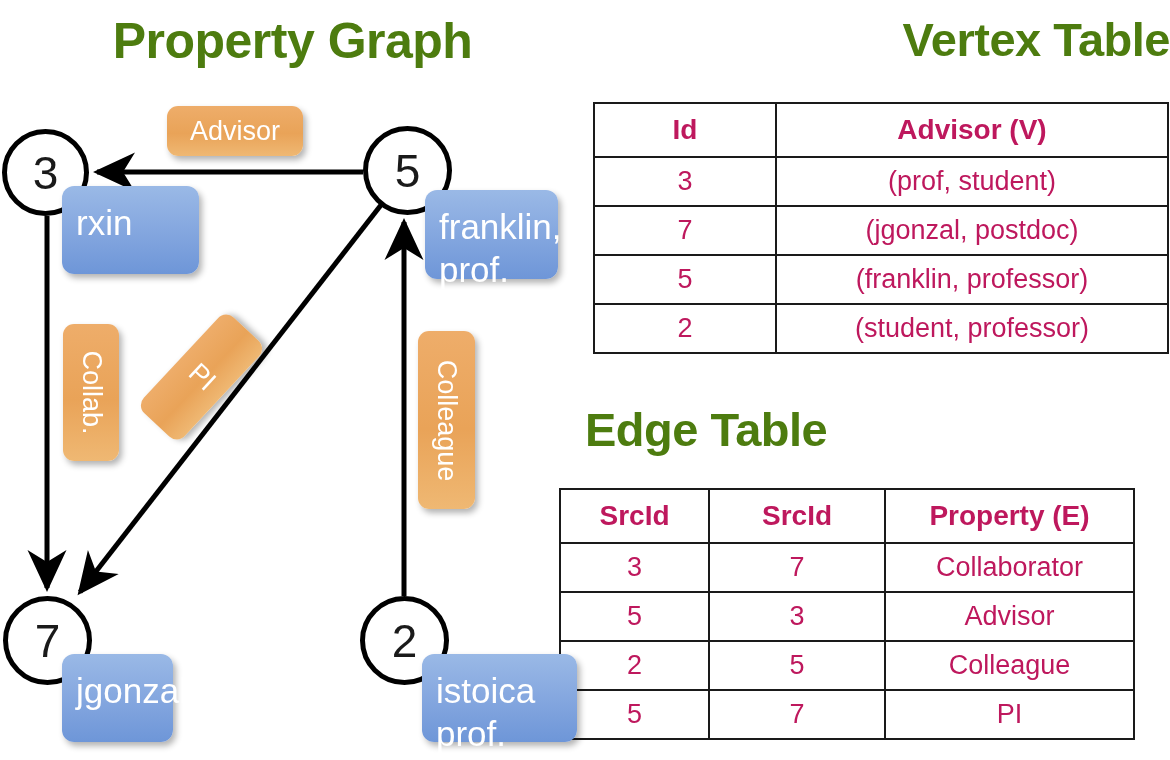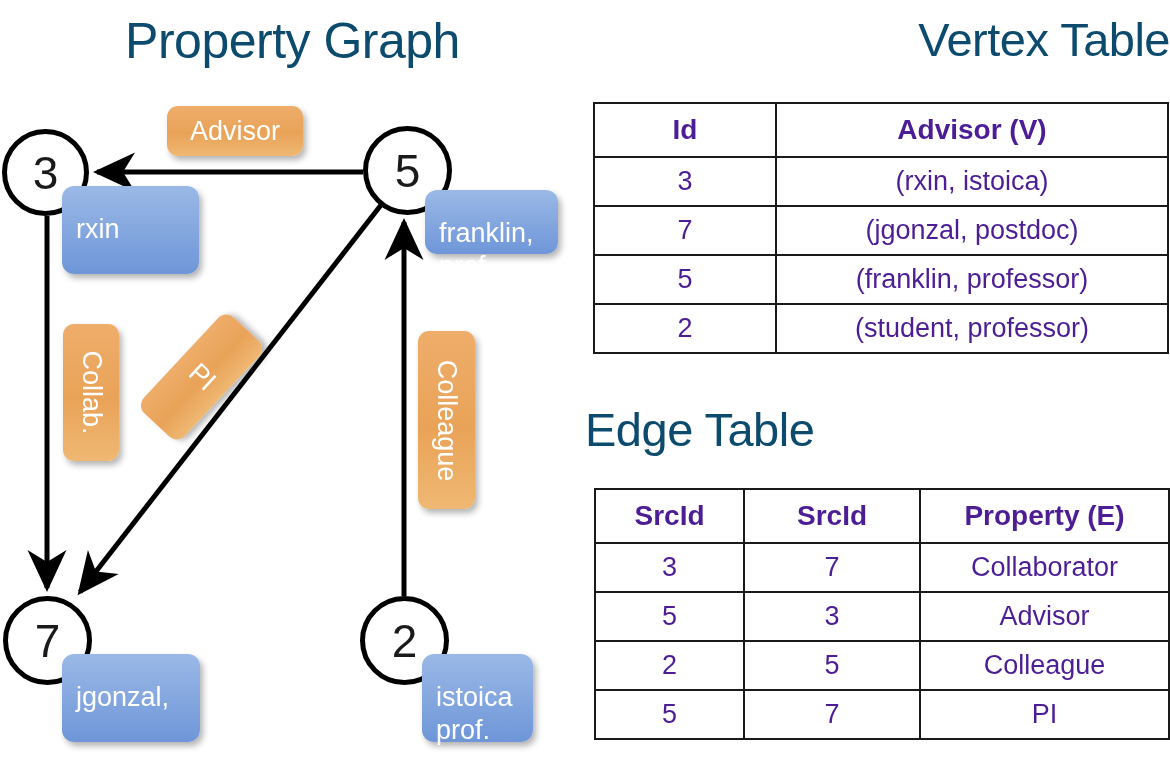--- a/index.html
+++ b/index.html
@@ -12,22 +12,22 @@
     height: 760px;
     position: relative;
     overflow: hidden;
     font-family: "Liberation Sans", sans-serif;
     color: #000;
   }
 
   
   .title {
     position: absolute;
-    font-weight: 400;
-    color: #0c4a6e;
+    font-weight: 700;
+    color: #4d7c0f;
     white-space: nowrap;
     letter-spacing: -0.5px;
   }
   #title-property-graph {
     left: 0; top: 12px; width: 585px;
     text-align: center;
     font-size: 50px;
   }
   #title-vertex-table {
     left: 585px; top: 12px; width: 585px;
@@ -64,23 +64,23 @@
     color: #1a1a1a;
     z-index: 3;
   }
 
   .vbox {
     position: absolute;
     border-radius: 12px;
     background: linear-gradient(to bottom, #9ab9e6 0%, #87a9e0 45%, #6e96d8 100%);
     box-shadow: 3px 4px 6px rgba(0,0,0,0.30);
     color: #ffffff;
-    font-size: 27px;
+    font-size: 35px;
     line-height: 1.22;
-    padding: 27px 14px;
+    padding: 16px 14px;
     box-sizing: border-box;
     z-index: 4;
   }
 
   .ebox {
     position: absolute;
     border-radius: 11px;
     background: linear-gradient(to bottom, #eead6a 0%, #e9a358 55%, #efb873 100%);
     box-shadow: 3px 4px 6px rgba(0,0,0,0.30);
     color: #ffffff;
@@ -99,38 +99,38 @@
   table.grid {
     position: absolute;
     border-collapse: collapse;
     table-layout: fixed;
   }
   table.grid td, table.grid th {
     border: 2px solid #1a1a1a;
     text-align: center;
     font-weight: 400;
     font-size: 27px;
-    color: #4c1d95;
+    color: #be185d;
     padding: 0;
     height: 47px;
     background: #ffffff;
   }
   table.grid th {
     font-weight: bold;
     font-size: 28px;
     height: 52px;
   }
   td.blue, th.blue { background: #d3ddef; }
   td.orange, th.orange { background: #f7dec4; border-radius: 8px; }
 
   #vertex-table { left: 593px; top: 102px; width: 574px; }
   #vertex-table col.c-id  { width: 182px; }
   #vertex-table col.c-pr  { width: 392px; }
 
-  #edge-table { left: 594px; top: 488px; width: 574px; padding-left: 44px; }
+  #edge-table { left: 559px; top: 488px; width: 574px; padding-left: 44px; }
   #edge-table col.c-src { width: 149px; }
   #edge-table col.c-dst { width: 176px; }
   #edge-table col.c-pr  { width: 249px; }
 </style>
 </head>
 <body>
 
 <div class="title" id="title-property-graph">Property Graph</div>
 
 <div class="title" id="title-vertex-table">Vertex Table</div>
@@ -165,30 +165,30 @@
     <span>7</span>
   </div>
   <div class="node" style="left:360px; top:596px; width:89px; height:89px;">
     <span>2</span>
   </div>
 
   <div class="vbox" style="left:62px; top:186px; width:137px; height:88px;">
     <div>rxin</div>
   </div>
 
-  <div class="vbox" style="left:425px; top:190px; width:133px; height:64px;">
+  <div class="vbox" style="left:425px; top:190px; width:133px; height:89px;">
     <div>franklin,</div>
     <div>prof.</div>
   </div>
 
-  <div class="vbox" style="left:62px; top:654px; width:138px; height:88px;">
+  <div class="vbox" style="left:62px; top:654px; width:111px; height:88px;">
     <div>jgonzal,</div>
   </div>
 
-  <div class="vbox" style="left:422px; top:654px; width:111px; height:88px;">
+  <div class="vbox" style="left:422px; top:654px; width:155px; height:88px;">
     <div>istoica</div>
     <div>prof.</div>
   </div>
 
   <div class="ebox" style="left:167px; top:106px; width:136px; height:50px;">
     <span>Advisor</span>
   </div>
 
   <div class="ebox vert" style="left:63px; top:324px; width:56px; height:137px;">
     <span>Collab.</span>
@@ -210,21 +210,21 @@
     </colgroup>
   <thead>
     <tr>
       <th>Id</th>
       <th class="blue">Advisor (V)</th>
     </tr>
   </thead>
   <tbody>
     <tr>
       <td>3</td>
-      <td class="blue">(rxin, istoica)</td>
+      <td class="blue">(prof, student)</td>
     </tr>
     <tr>
       <td>7</td>
       <td class="blue">(jgonzal, postdoc)</td>
     </tr>
     <tr>
       <td>5</td>
       <td class="blue">(franklin, professor)</td>
     </tr>
     <tr>

